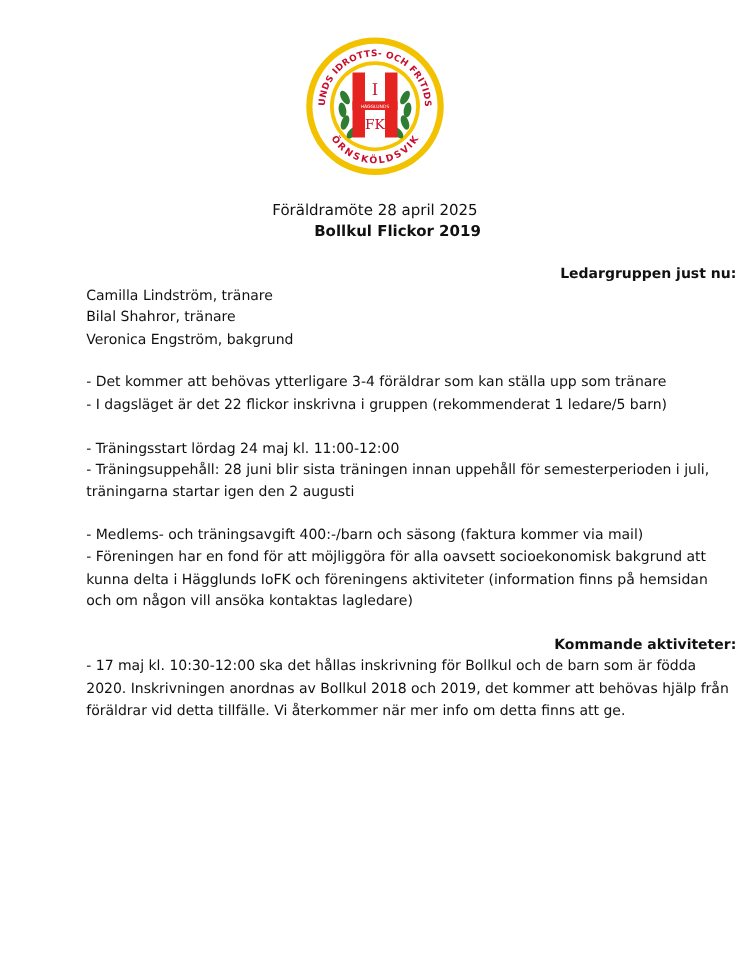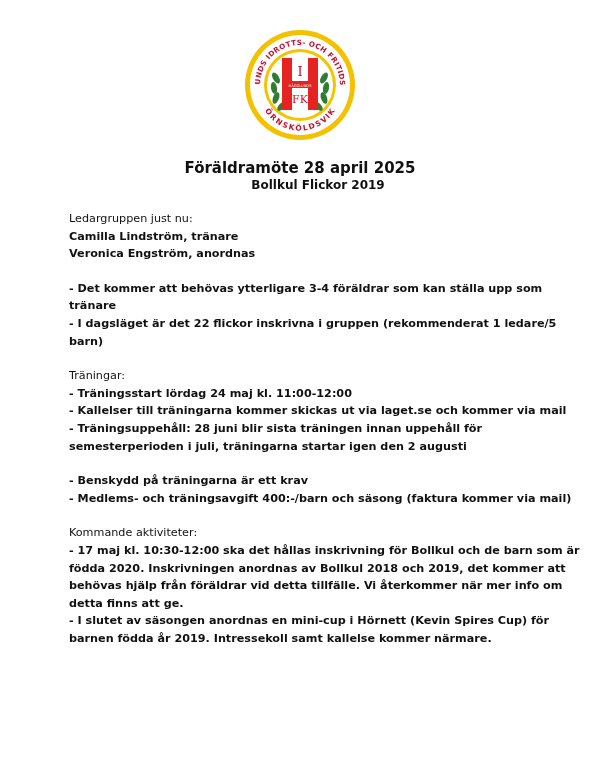--- a/index.html
+++ b/index.html
@@ -5,30 +5,30 @@
     html, body { margin: 0; padding: 0; background: #ffffff; }
     body {
       width: 600px; height: 767px; overflow: hidden; position: relative;
       font-family: "DejaVu Sans", "Liberation Sans", sans-serif;
       color: #111111;
     }
     .logo-wrap {
       position: absolute; left: 243px; top: 28px; width: 114px; height: 114px;
     }
     .title-block { position: absolute; left: 0; top: 160px; width: 600px; text-align: center; }
-    .title { font-size: 15px; font-weight: bold; line-height: 17px; }
+    .title { font-size: 12px; font-weight: normal; line-height: 17px; }
     .subtitle { font-size: 12px; font-weight: bold; line-height: 16px; margin-left: 36px; }
     .content {
       position: absolute; left: 69px; top: 210px; width: 520px;
       font-size: 11.2px; line-height: 17.6px;
     }
     .section { margin: 0; }
-    .heading { font-weight: normal; }
+    .heading { font-weight: bold; text-align: right; }
     .gap { height: 17px; }
-    p { margin: 0; font-weight: bold; }
+    p { margin: 0; }
   </style>
 </head>
 <body>
 
 <div class="logo-wrap">
   <svg width="114" height="114" viewBox="0 0 114 114">
     <defs>
       <path id="arcTop" d="M 17 57 A 40 40 0 0 1 97 57"></path>
       <path id="arcBot" d="M 22 62 A 35 35 0 0 0 92 62"></path>
     </defs>
@@ -67,38 +67,36 @@
 
 <div class="title-block">
   <div class="title">Föräldramöte 28 april 2025</div>
   <div class="subtitle">Bollkul Flickor 2019</div>
 </div>
 
 <div class="content">
   <div class="section">
     <p class="heading">Ledargruppen just nu:</p>
     <p>Camilla Lindström, tränare</p>
-    <p>Veronica Engström, anordnas</p>
+    <p>Bilal Shahror, tränare</p>
+    <p>Veronica Engström, bakgrund</p>
   </div>
   <div class="gap"></div>
   <div class="section">
     <p>- Det kommer att behövas ytterligare 3-4 föräldrar som kan ställa upp som tränare</p>
     <p>- I dagsläget är det 22 flickor inskrivna i gruppen (rekommenderat 1 ledare/5 barn)</p>
   </div>
   <div class="gap"></div>
   <div class="section">
-    <p class="heading">Träningar:</p>
     <p>- Träningsstart lördag 24 maj kl. 11:00-12:00</p>
-    <p>- Kallelser till träningarna kommer skickas ut via laget.se och kommer via mail</p>
     <p>- Träningsuppehåll: 28 juni blir sista träningen innan uppehåll för semesterperioden i juli, träningarna startar igen den 2 augusti</p>
   </div>
   <div class="gap"></div>
   <div class="section">
-    <p>- Benskydd på träningarna är ett krav</p>
     <p>- Medlems- och träningsavgift 400:-/barn och säsong (faktura kommer via mail)</p>
+    <p>- Föreningen har en fond för att möjliggöra för alla oavsett socioekonomisk bakgrund att kunna delta i Hägglunds IoFK och föreningens aktiviteter (information finns på hemsidan och om någon vill ansöka kontaktas lagledare)</p>
   </div>
   <div class="gap"></div>
   <div class="section">
     <p class="heading">Kommande aktiviteter:</p>
     <p>- 17 maj kl. 10:30-12:00 ska det hållas inskrivning för Bollkul och de barn som är födda 2020. Inskrivningen anordnas av Bollkul 2018 och 2019, det kommer att behövas hjälp från föräldrar vid detta tillfälle. Vi återkommer när mer info om detta finns att ge.</p>
-    <p>- I slutet av säsongen anordnas en mini-cup i Hörnett (Kevin Spires Cup) för barnen födda år 2019. Intressekoll samt kallelse kommer närmare.</p>
   </div>
 </div>
 
 </body></html>

